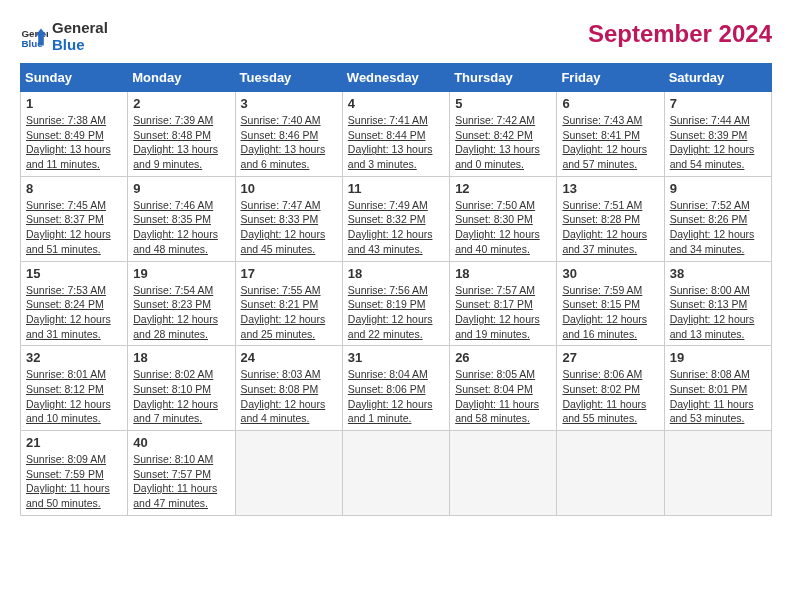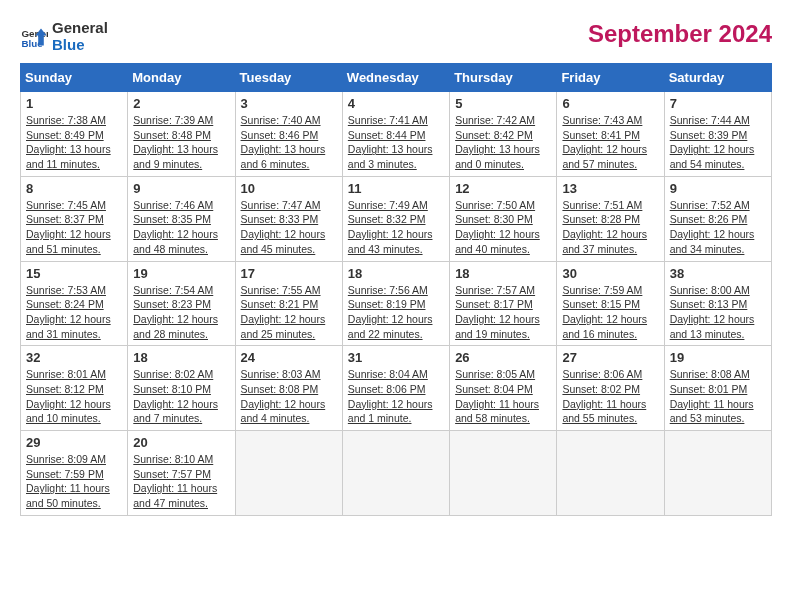--- a/index.html
+++ b/index.html
@@ -224,25 +224,25 @@
           <span class="day-num">27</span>
           <div class="day-info">Sunrise: 8:06 AM<br>Sunset: 8:02 PM<br>Daylight: 11 hours and 55 minutes.</div>
         </td>
         <td>
           <span class="day-num">19</span>
           <div class="day-info">Sunrise: 8:08 AM<br>Sunset: 8:01 PM<br>Daylight: 11 hours and 53 minutes.</div>
         </td>
       </tr>
       <tr>
         <td>
-          <span class="day-num">29</span>
+          <span class="day-num">21</span>
           <div class="day-info">Sunrise: 8:09 AM<br>Sunset: 7:59 PM<br>Daylight: 11 hours and 50 minutes.</div>
         </td>
         <td>
-          <span class="day-num">20</span>
+          <span class="day-num">40</span>
           <div class="day-info">Sunrise: 8:10 AM<br>Sunset: 7:57 PM<br>Daylight: 11 hours and 47 minutes.</div>
         </td>
         <td class="empty"></td>
         <td class="empty"></td>
         <td class="empty"></td>
         <td class="empty"></td>
         <td class="empty"></td>
       </tr>
     </tbody>
 </table>

